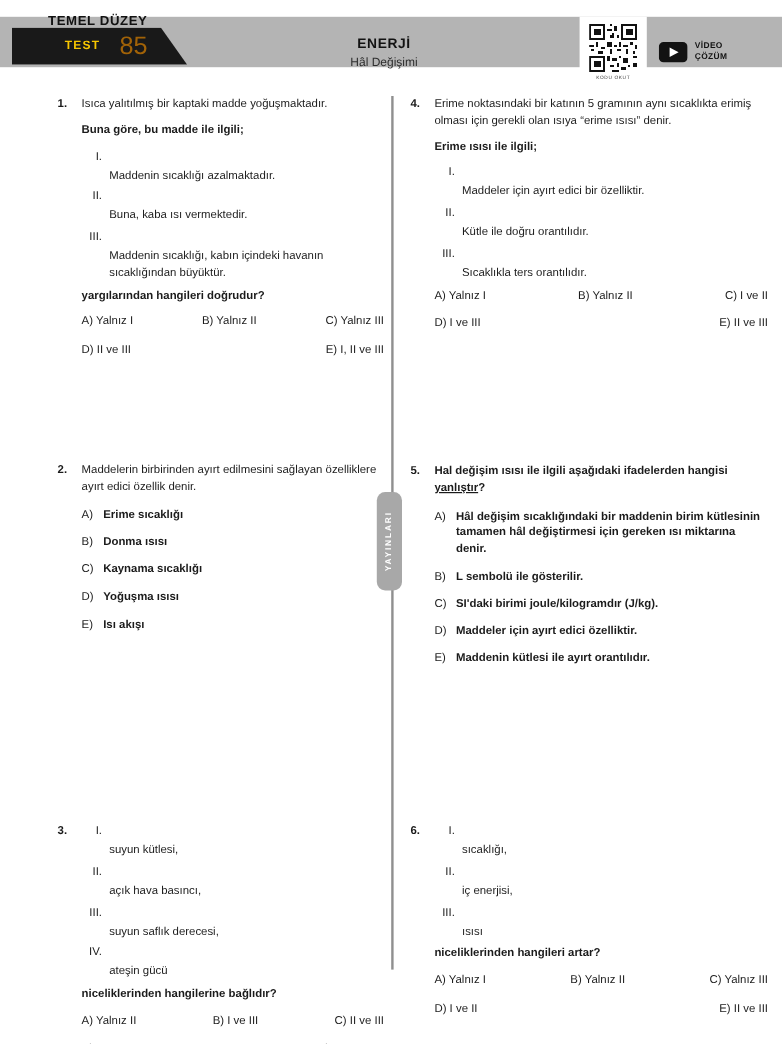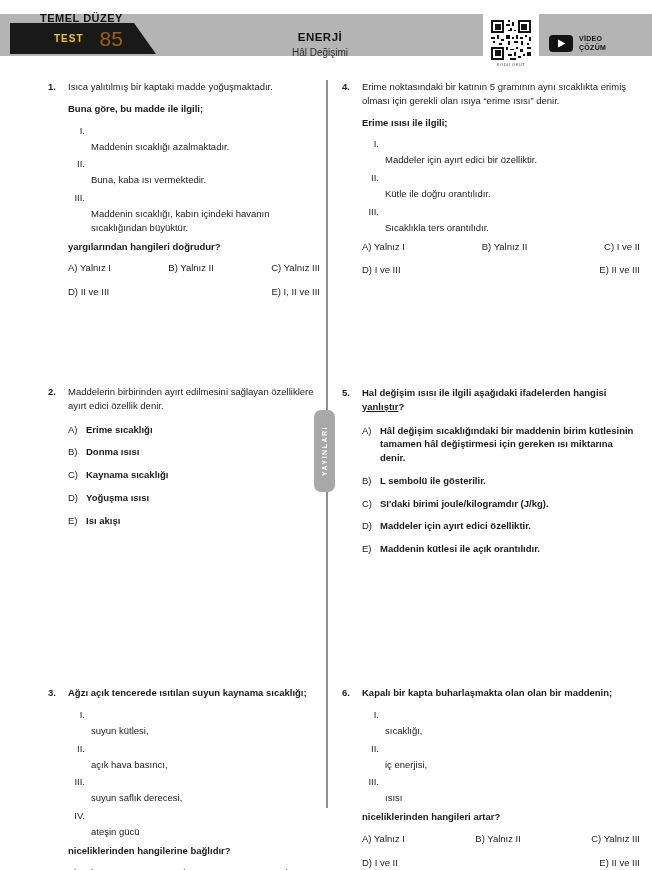--- a/index.html
+++ b/index.html
@@ -193,21 +193,20 @@
             <span class="volabel">E)</span>
             <span class="votext">Isı akışı</span>
           </div>
       </div>
     </div>
   </div>
 
   <div class="q q-left" style="top:686px;">
     <div class="qnum">3.</div>
     <div class="qbody">
-      <p class="line bold">Ağzı açık tencerede ısıtılan suyun kaynama sıcaklığı;</p>
       <div class="roman">
         <div class="ritem">
             <span class="rnum">I.</span>
             <span class="rtext">suyun kütlesi,</span>
           </div>
         <div class="ritem">
             <span class="rnum">II.</span>
             <span class="rtext">açık hava basıncı,</span>
           </div>
         <div class="ritem">
@@ -279,30 +278,29 @@
         <div class="vopt">
             <span class="volabel">C)</span>
             <span class="votext">SI'daki birimi joule/kilogramdır (J/kg).</span>
           </div>
         <div class="vopt">
             <span class="volabel">D)</span>
             <span class="votext">Maddeler için ayırt edici özelliktir.</span>
           </div>
         <div class="vopt">
             <span class="volabel">E)</span>
-            <span class="votext">Maddenin kütlesi ile açık orantılıdır.</span>
+            <span class="votext">Maddenin kütlesi ile ayırt orantılıdır.</span>
           </div>
       </div>
     </div>
   </div>
 
   <div class="q q-right" style="top:686px;">
     <div class="qnum">6.</div>
     <div class="qbody">
-      <p class="line bold">Kapalı bir kapta buharlaşmakta olan olan bir maddenin;</p>
       <div class="roman">
         <div class="ritem">
             <span class="rnum">I.</span>
             <span class="rtext">sıcaklığı,</span>
           </div>
         <div class="ritem">
             <span class="rnum">II.</span>
             <span class="rtext">iç enerjisi,</span>
           </div>
         <div class="ritem">

